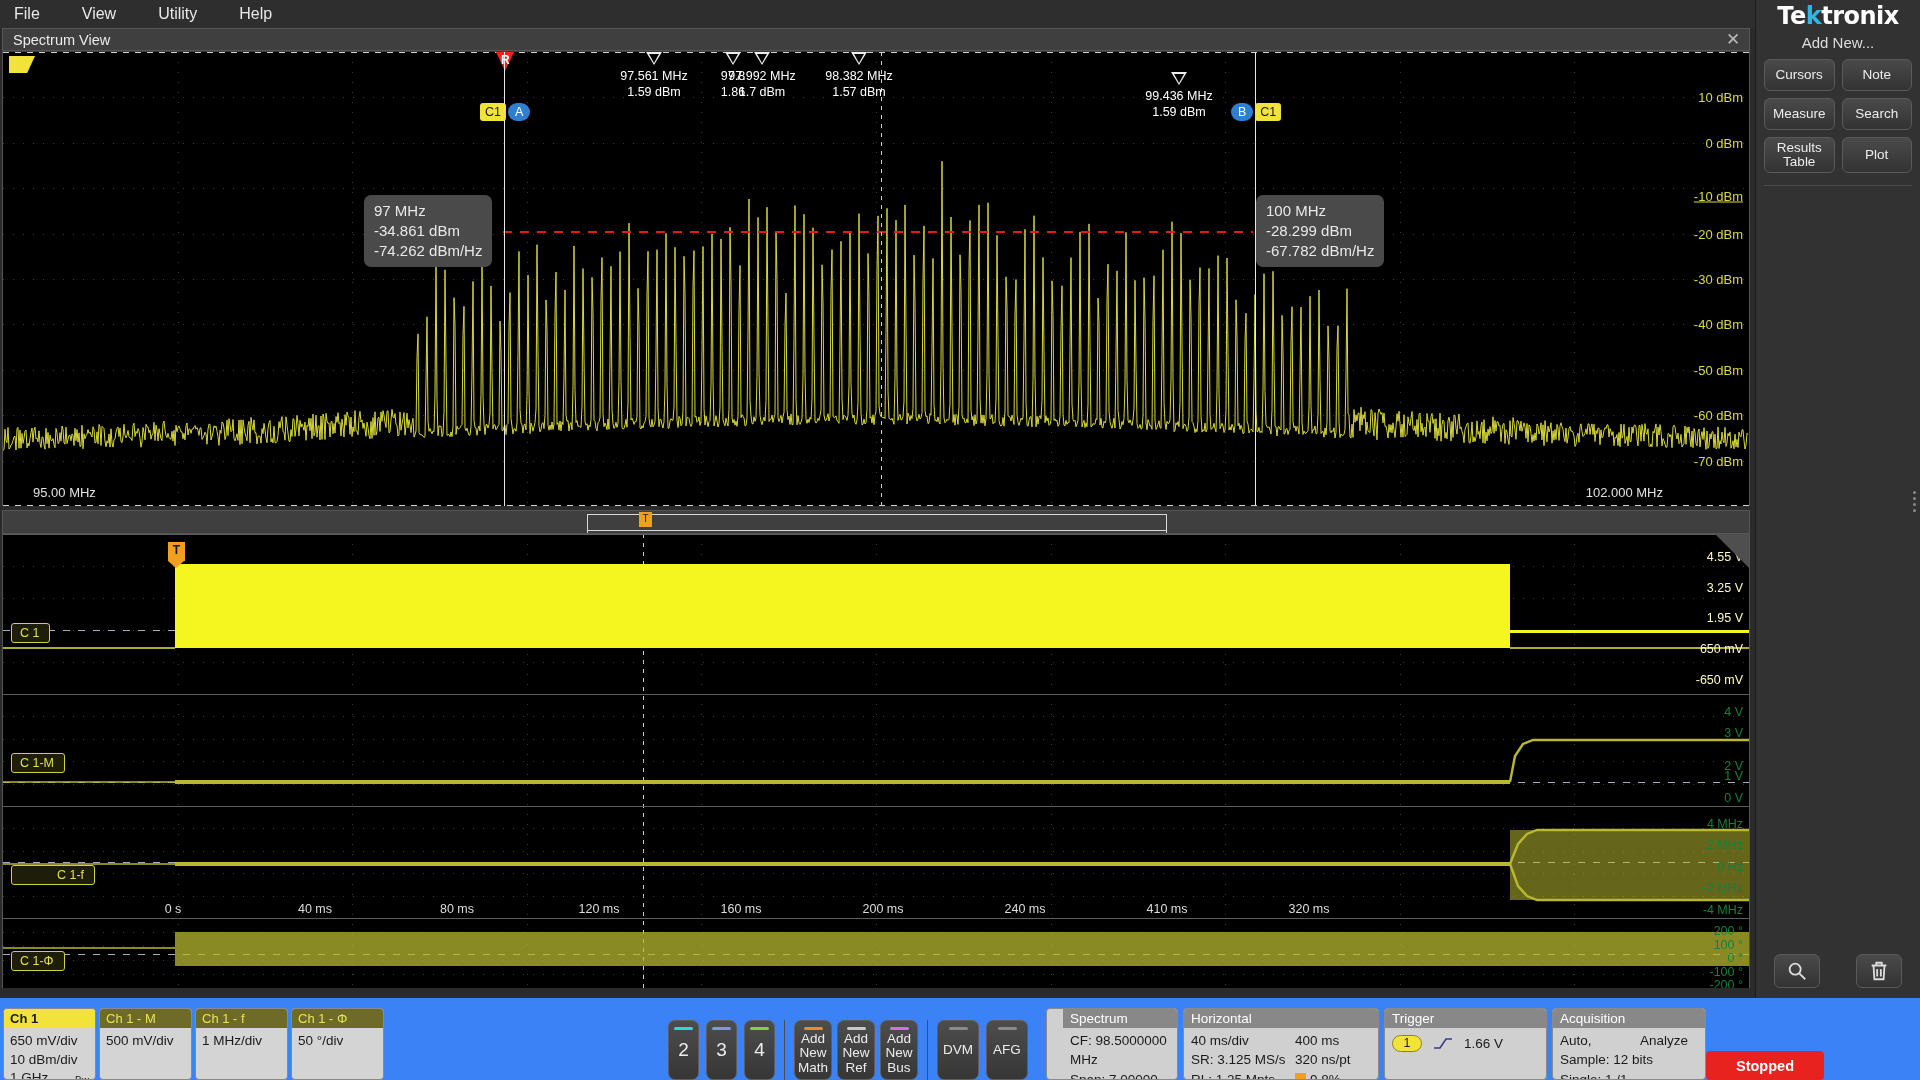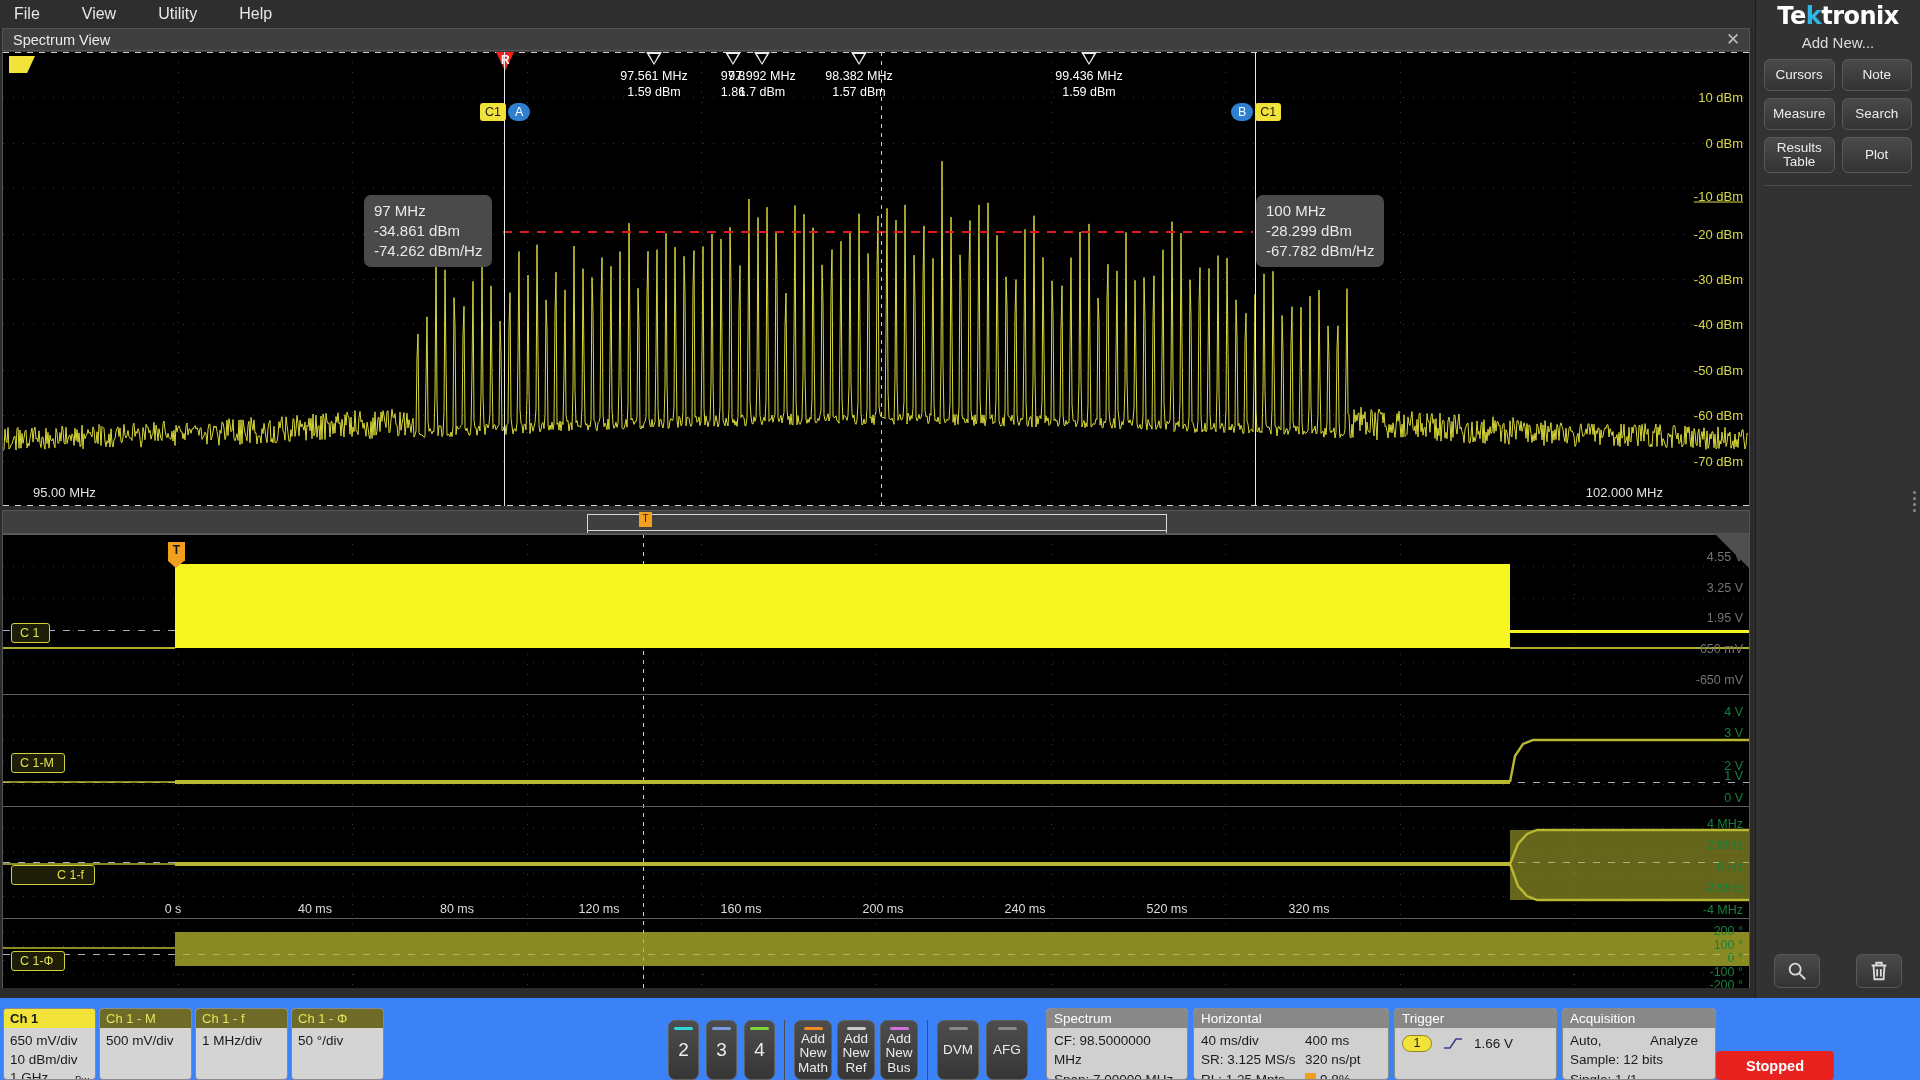--- a/index.html
+++ b/index.html
@@ -99,21 +99,21 @@
            background-image:linear-gradient(to right,#e11a1a 9px,transparent 9px);
            background-size:17px 2px;}
 
   
   .wfview{position:absolute;left:2px;top:510px;width:1748px;height:478px;
           background:#3a3a3a;border:1px solid #555;}
   .wfplot{position:absolute;left:0;top:23px;width:100%;height:454px;background:#000;overflow:hidden;}
   .slice{position:absolute;left:0;right:0;border-top:1px solid #5d5d5d;}
   .slice:first-child{border-top:none;}
   .wlab{position:absolute;right:6px;font-size:12.5px;color:#15803d;transform:translateY(-50%);}
-  .wlab.white{color:#737373;}
+  .wlab.white{color:#fef9c3;}
   .tlab{position:absolute;font-size:12.5px;color:#dcdcdc;transform:translateX(-50%);}
   .wtag{position:absolute;left:8px;background:#1d1d08;border:1px solid #d0d040;
         color:#e0e04a;font-size:12.5px;padding:2px 10px 2px 8px;border-radius:3px;
         transform:translateY(-50%);}
   .zerodash{position:absolute;left:0;right:0;height:1px;
             background-image:linear-gradient(to right,#c8c8e6 7px,transparent 7px);
             background-size:15px 1px;opacity:.85;}
   .trigT{position:absolute;width:17px;height:19px;background:#f0a01e;color:#1a1a1a;
          font-size:12px;font-weight:bold;text-align:center;line-height:17px;}
   .trigT::after{content:"";position:absolute;left:0;top:19px;width:0;height:0;
@@ -306,21 +306,21 @@
           <div>1.7 dBm</div>
         </div>
       </div>
       <div class="peak" style="left:848px;">
         <div class="peaktri"></div>
         <div class="peaktxt">
           <div>98.382 MHz</div>
           <div>1.57 dBm</div>
         </div>
       </div>
-      <div class="peak" style="left:1078px;">
+      <div class="peak" style="left:1168px;margin-top:20px;">
         <div class="peaktri"></div>
         <div class="peaktxt">
           <div>99.436 MHz</div>
           <div>1.59 dBm</div>
         </div>
       </div>
     </div>
   </div>
 
   <div class="gripper">
@@ -419,21 +419,21 @@
           <div class="wtag" style="top: 427px;">C 1-Φ</div>
         </div>
       <div id="wfTimes">
           <div class="tlab" style="left: 170px; top: 368px;">0 s</div>
           <div class="tlab" style="left: 312px; top: 368px;">40 ms</div>
           <div class="tlab" style="left: 454px; top: 368px;">80 ms</div>
           <div class="tlab" style="left: 596px; top: 368px;">120 ms</div>
           <div class="tlab" style="left: 738px; top: 368px;">160 ms</div>
           <div class="tlab" style="left: 880px; top: 368px;">200 ms</div>
           <div class="tlab" style="left: 1022px; top: 368px;">240 ms</div>
-          <div class="tlab" style="left: 1164px; top: 368px;">520 ms</div>
+          <div class="tlab" style="left: 1164px; top: 368px;">410 ms</div>
           <div class="tlab" style="left: 1306px; top: 368px;">320 ms</div>
         </div>
       <div class="trigT" style="left:165px;top:8px;">T</div>
       <div class="magnifier"></div>
     </div>
   </div>
 
   <div class="bottom">
 
     <div style="display:flex;gap:3px;padding-left:3px;">
@@ -504,21 +504,21 @@
       <div class="chbtn small" style="width:42px">
         <span class="strip" style="background:#8a8a8a"></span>
         <span>DVM</span>
       </div>
       <div class="chbtn small" style="width:42px">
         <span class="strip" style="background:#8a8a8a"></span>
         <span>AFG</span>
       </div>
     </div>
 
-    <div class="panel" style="width:142px;margin-left:18px;">
+    <div class="panel" style="width:132px;margin-left:18px;padding-left:16px;">
       <div class="phead">Spectrum</div>
       <div class="pbody">
         <div>CF: 98.5000000 MHz</div>
         <div>Span: 7.00000 MHz</div>
         <div>RBW: 7.00 kHz</div>
       </div>
     </div>
 
     <div class="panel" style="width:196px;margin-left:5px;">
       <div class="phead">Horizontal</div>

